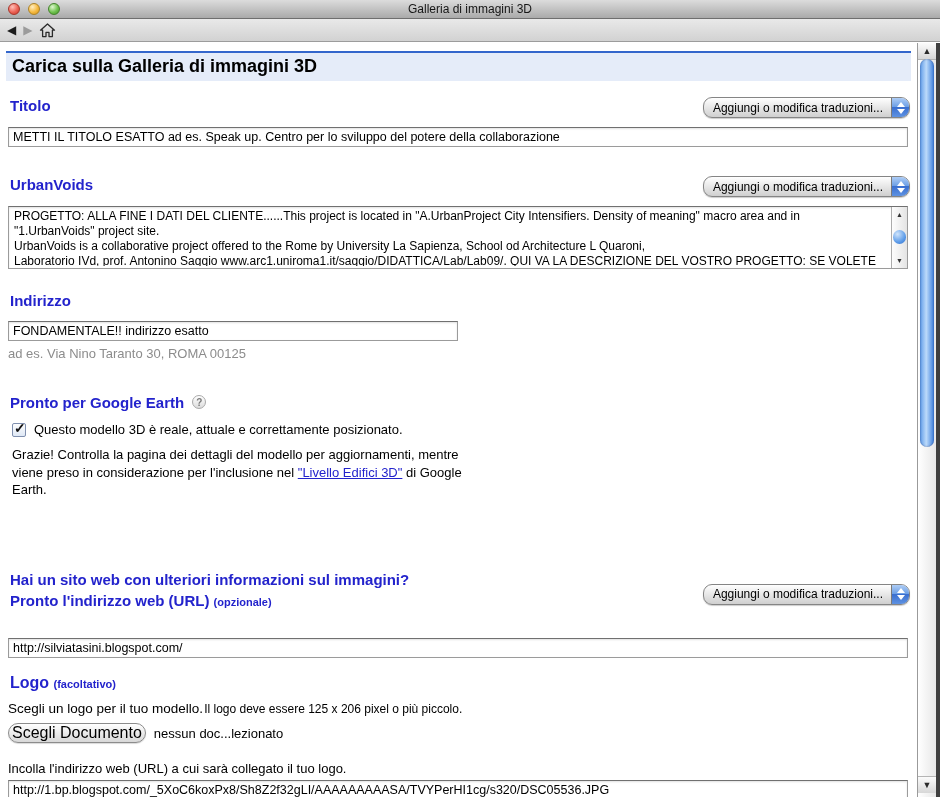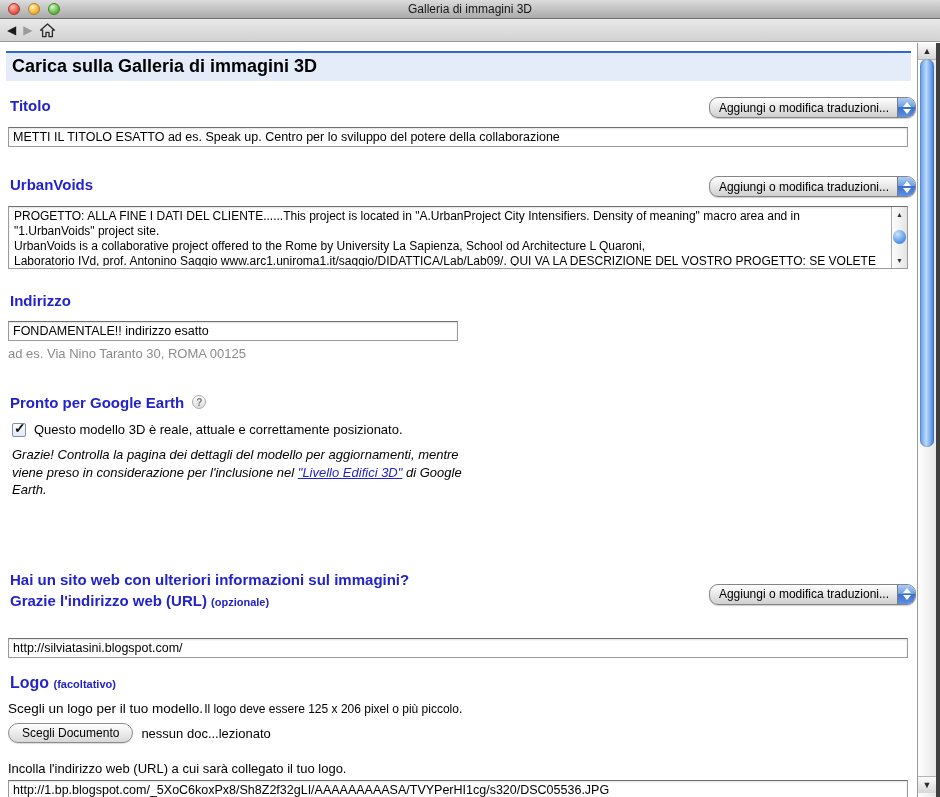--- a/index.html
+++ b/index.html
@@ -58,21 +58,21 @@
   .page-header {
     margin:8px 6px 0 6px; border-top:2px solid #3366cc; background:#e5ecf9;
     font-size:18px; font-weight:bold; color:#000; padding:3px 6px 4px 6px;
   }
 
   h2.sec {
     color:#2323cc; font-size:15px; font-weight:bold; margin-left:10px;
   }
   .sec-sub { font-size:11px; font-weight:bold; color:#2323cc; }
 
-  .row { display:flex; justify-content:space-between; align-items:flex-start; margin-right:1px; }
+  .row { display:flex; justify-content:space-between; align-items:flex-start; margin-right:7px; }
 
   
   .popup {
     display:inline-flex; align-items:stretch; height:21px; cursor:default;
     border:1px solid #858585; border-radius:9px;
     background:linear-gradient(#ffffff,#cfcfcf);
     box-shadow:0 1px 1px rgba(0,0,0,.2); overflow:hidden; flex:none;
   }
   .popup-label { font-size:12px; color:#000; padding:0 8px 0 9px; align-self:center; white-space:nowrap; }
   .popup-stepper {
@@ -124,32 +124,32 @@
     vertical-align:2px; margin-left:8px;
   }
   .check-row { display:flex; align-items:center; gap:8px; margin:0 0 0 12px; font-size:13px; }
   .checkbox {
     width:14px; height:14px; border:1px solid #7f8fae; border-radius:2px;
     background:linear-gradient(#fdfdfd,#dfe8f5); position:relative; flex:none; cursor:default;
   }
   .checkbox .mark {
     position:absolute; left:1px; top:-4px; font-size:14px; font-weight:bold; color:#111;
   }
-  .earth-note { margin:9px 0 0 12px; width:468px; font-size:13px; line-height:1.35; color:#000;font-style:italic; }
+  .earth-note { margin:9px 0 0 12px; width:468px; font-size:13px; line-height:1.35; color:#000; }
   a.inline-link { color:#2323cc; text-decoration:underline; cursor:pointer; }
 
   
   .web-head { line-height:1.45; }
 
   
   .choose-line { margin-left:8px; font-size:13.5px; display:flex; align-items:baseline; gap:1px; }
   .size-hint { font-size:12px; }
   .file-row { margin:7px 0 0 8px; display:flex; align-items:center; gap:8px; }
   .aqua-btn {
-    height:20px; padding:0 13px; font-size:12px; color:#000; cursor:default;
+    height:20px; padding:0 3px; font-size:16px; color:#000; cursor:default;
     border:1px solid #8c8c8c; border-radius:10px;
     background:linear-gradient(#ffffff,#d8d8d8); box-shadow:0 1px 1px rgba(0,0,0,.15);
     display:inline-flex; align-items:center; white-space:nowrap;
   }
   .file-status { font-size:13px; }
   .url-label { margin:18px 0 4px 8px; font-size:13px; } .mt9{margin-top:9px} .mt11{margin-top:11px}
   .mt12{margin-top:12px} .mt16{margin-top:16px} .mt23{margin-top:23px} .mt26{margin-top:26px}
   .mt29{margin-top:29px} .mt33{margin-top:33px} .mt70{margin-top:70px}
 </style>
 </head>
@@ -230,21 +230,21 @@
         <span class="mark">✓</span>
       </span>
       <span>Questo modello 3D è reale, attuale e correttamente posizionato.</span>
     </div>
     <p class="earth-note"><span>Grazie! Controlla la pagina dei dettagli del modello per aggiornamenti, mentre viene preso in considerazione per l'inclusione nel </span><a class="inline-link">"Livello Edifici 3D"</a><span> di Google Earth.</span></p>
 
     <div class="row mt70">
       <div class="web-head">
         <h2 class="sec">Hai un sito web con ulteriori informazioni sul immagini?</h2>
         <h2 class="sec">
-          <span>Grazie l'indirizzo web (URL)</span>
+          <span>Pronto l'indirizzo web (URL)</span>
           <span class="sec-sub">(opzionale)</span>
         </h2>
       </div>
       <span class="popup" style="margin-top:15px">
         <span class="popup-label">Aggiungi o modifica traduzioni...</span>
         <span class="popup-stepper">
             <span class="tri-up"></span>
             <span class="tri-down"></span>
           </span>
       </span>

